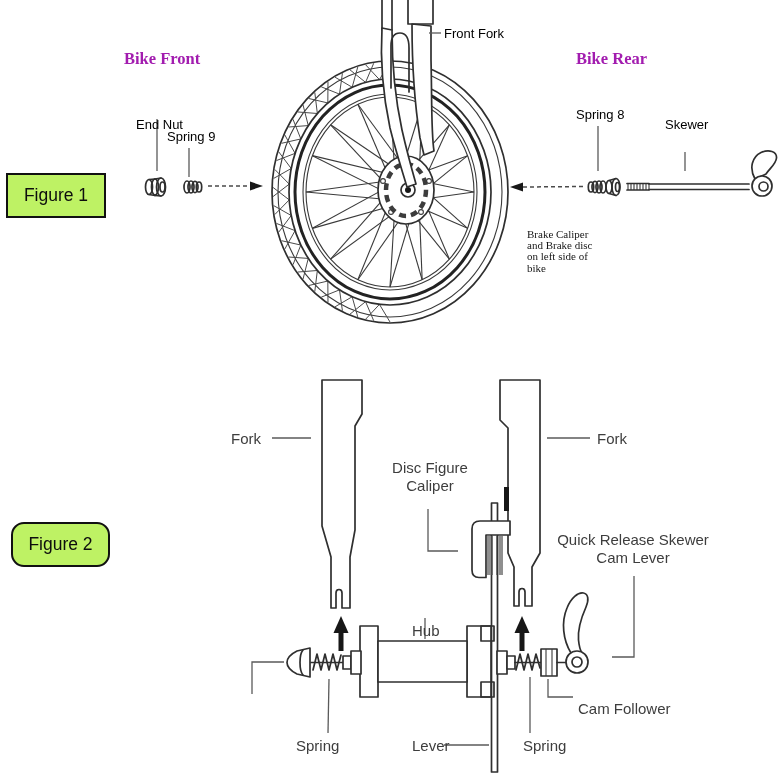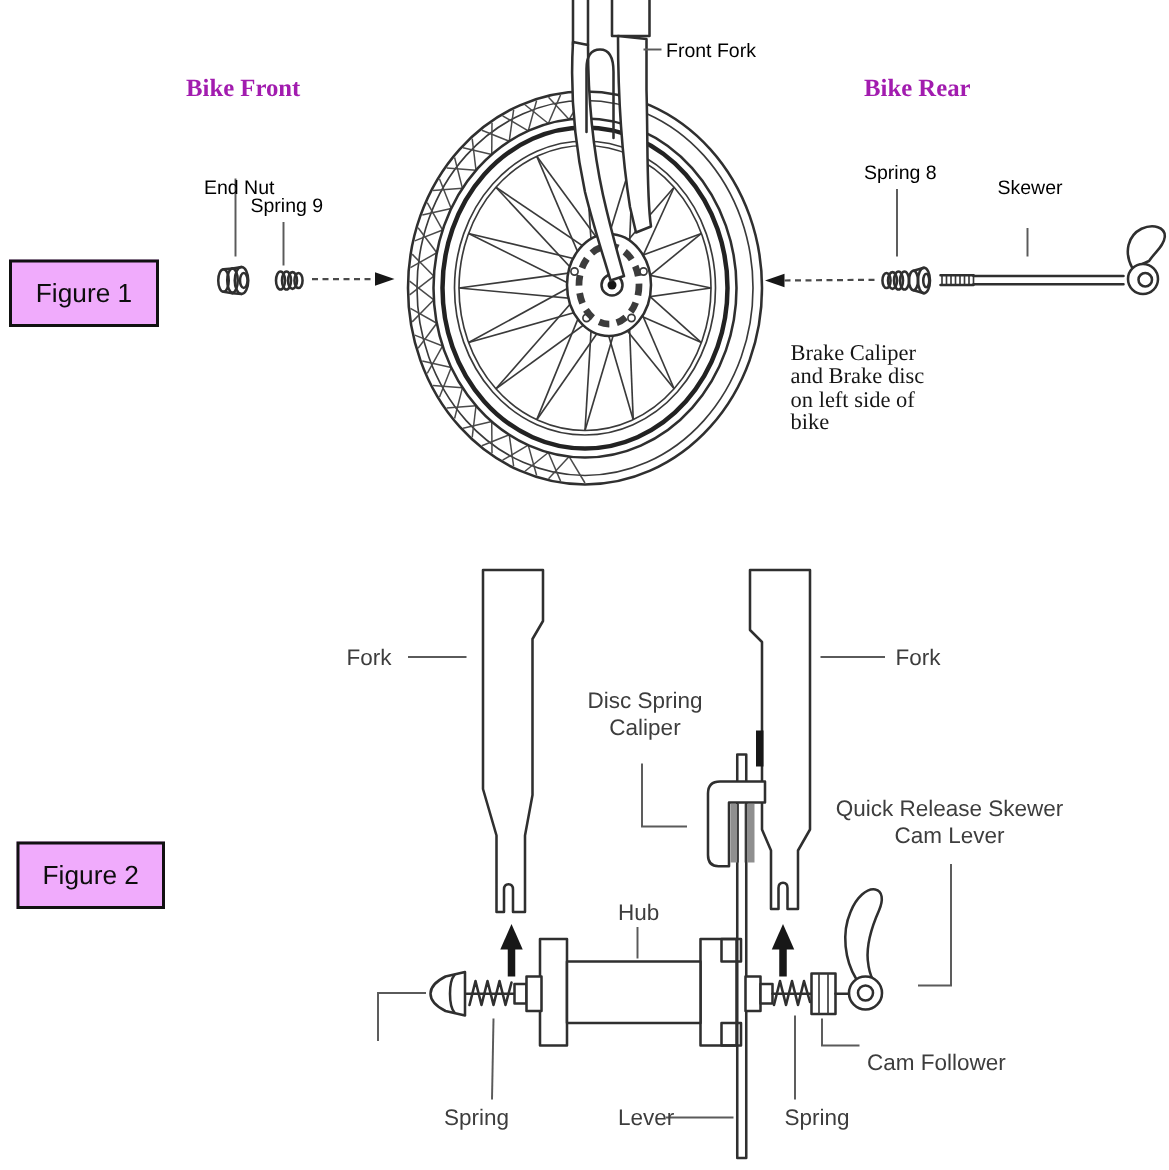--- a/index.html
+++ b/index.html
@@ -8,22 +8,22 @@
   .s{fill:none;stroke:#2f2f2f;stroke-width:1.7;stroke-linecap:round;stroke-linejoin:round;}
   .sw{fill:#ffffff;stroke:#2f2f2f;stroke-width:1.7;stroke-linejoin:round;}
   .thin{fill:none;stroke:#3a3a3a;stroke-width:1.1;}
   .lead{fill:none;stroke:#5a5a5a;stroke-width:1.3;}
   .dash{fill:none;stroke:#4a4a4a;stroke-width:1.5;stroke-dasharray:4 3;}
   .blk{fill:#171717;stroke:none;}
   .pad{fill:#8f8f8f;stroke:none;}
   .lbl{position:absolute;white-space:pre-line;color:#000000;font-size:13px;line-height:1.18;}
   .lbl2{position:absolute;white-space:pre-line;color:#3d3d3d;font-size:15px;line-height:1.22;}
   .serif-h{position:absolute;font-family:"Liberation Serif",serif;font-size:16.5px;font-weight:600;color:#a21caf;}
-  .serif-n{position:absolute;white-space:pre-line;font-family:"Liberation Serif",serif;font-size:15px;line-height:1.02;color:#161616;}
-  .figbox{position:absolute;border:2.5px solid #111;background:#f0abfc;display:flex;align-items:center;justify-content:center;font-size:17.5px;color:#0d0d0d;}
+  .serif-n{position:absolute;white-space:pre-line;font-family:"Liberation Serif",serif;font-size:11px;line-height:1.02;color:#161616;}
+  .figbox{position:absolute;border:2.5px solid #111;background:#bef264;display:flex;align-items:center;justify-content:center;font-size:17.5px;color:#0d0d0d;}
   .ctr{text-align:center;}
 </style>
 </head>
 <body>
 
 <div class="page">
 
   <svg class="art" width="779" height="780" viewBox="0 0 779 780">
 
     <g>
@@ -270,41 +270,41 @@
         <path class="lead" d="M444,745 H489"></path>
         <path class="lead" d="M530,677 V733"></path>
         <path class="lead" d="M548,679 V697 H573"></path>
       </g>
     </g>
   </svg>
 
   <div class="figbox" style="left:6px;top:173px;width:96px;height:41px;">
     <span>Figure 1</span>
   </div>
-  <div class="figbox" style="left:11px;top:561px;width:95px;height:41px;">
+  <div class="figbox" style="left:11px;top:522px;width:95px;height:41px;border-radius:13px;">
     <span>Figure 2</span>
   </div>
 
   <div class="serif-h" style="left:124px;top:49px;">Bike Front</div>
   <div class="serif-h" style="left:576px;top:49px;">Bike Rear</div>
   <div class="lbl" style="left:444px;top:26px;">Front Fork</div>
   <div class="lbl" style="left:136px;top:101px;margin-top:16px;">End Nut</div>
   <div class="lbl" style="left:167px;top:129px;">Spring 9</div>
   <div class="lbl" style="left:576px;top:107px;">Spring 8</div>
   <div class="lbl" style="left:665px;top:117px;text-align:center;">Skewer</div>
   <div class="serif-n" style="left:527px;top:229px;">Brake Caliper
 and Brake disc
 on left side of
 bike</div>
 
   <div class="lbl2" style="left:231px;top:430px;">Fork</div>
   <div class="lbl2" style="left:597px;top:430px;">Fork</div>
-  <div class="lbl2 ctr" style="left:377px;top:459px;width:106px;">Disc Spring
+  <div class="lbl2 ctr" style="left:377px;top:459px;width:106px;">Disc Figure
 Caliper</div>
   <div class="lbl2 ctr" style="left:550px;top:531px;width:166px;">Quick Release Skewer
 Cam Lever</div>
-  <div class="lbl2" style="left:412px;top:600px;">Hub</div>
+  <div class="lbl2" style="left:412px;top:622px;">Hub</div>
   <div class="lbl2" style="left:296px;top:737px;">Spring</div>
   <div class="lbl2" style="left:412px;top:737px;">Lever</div>
   <div class="lbl2" style="left:523px;top:737px;">Spring</div>
   <div class="lbl2" style="left:578px;top:700px;">Cam Follower</div>
 
 </div>
 
 </body></html>

